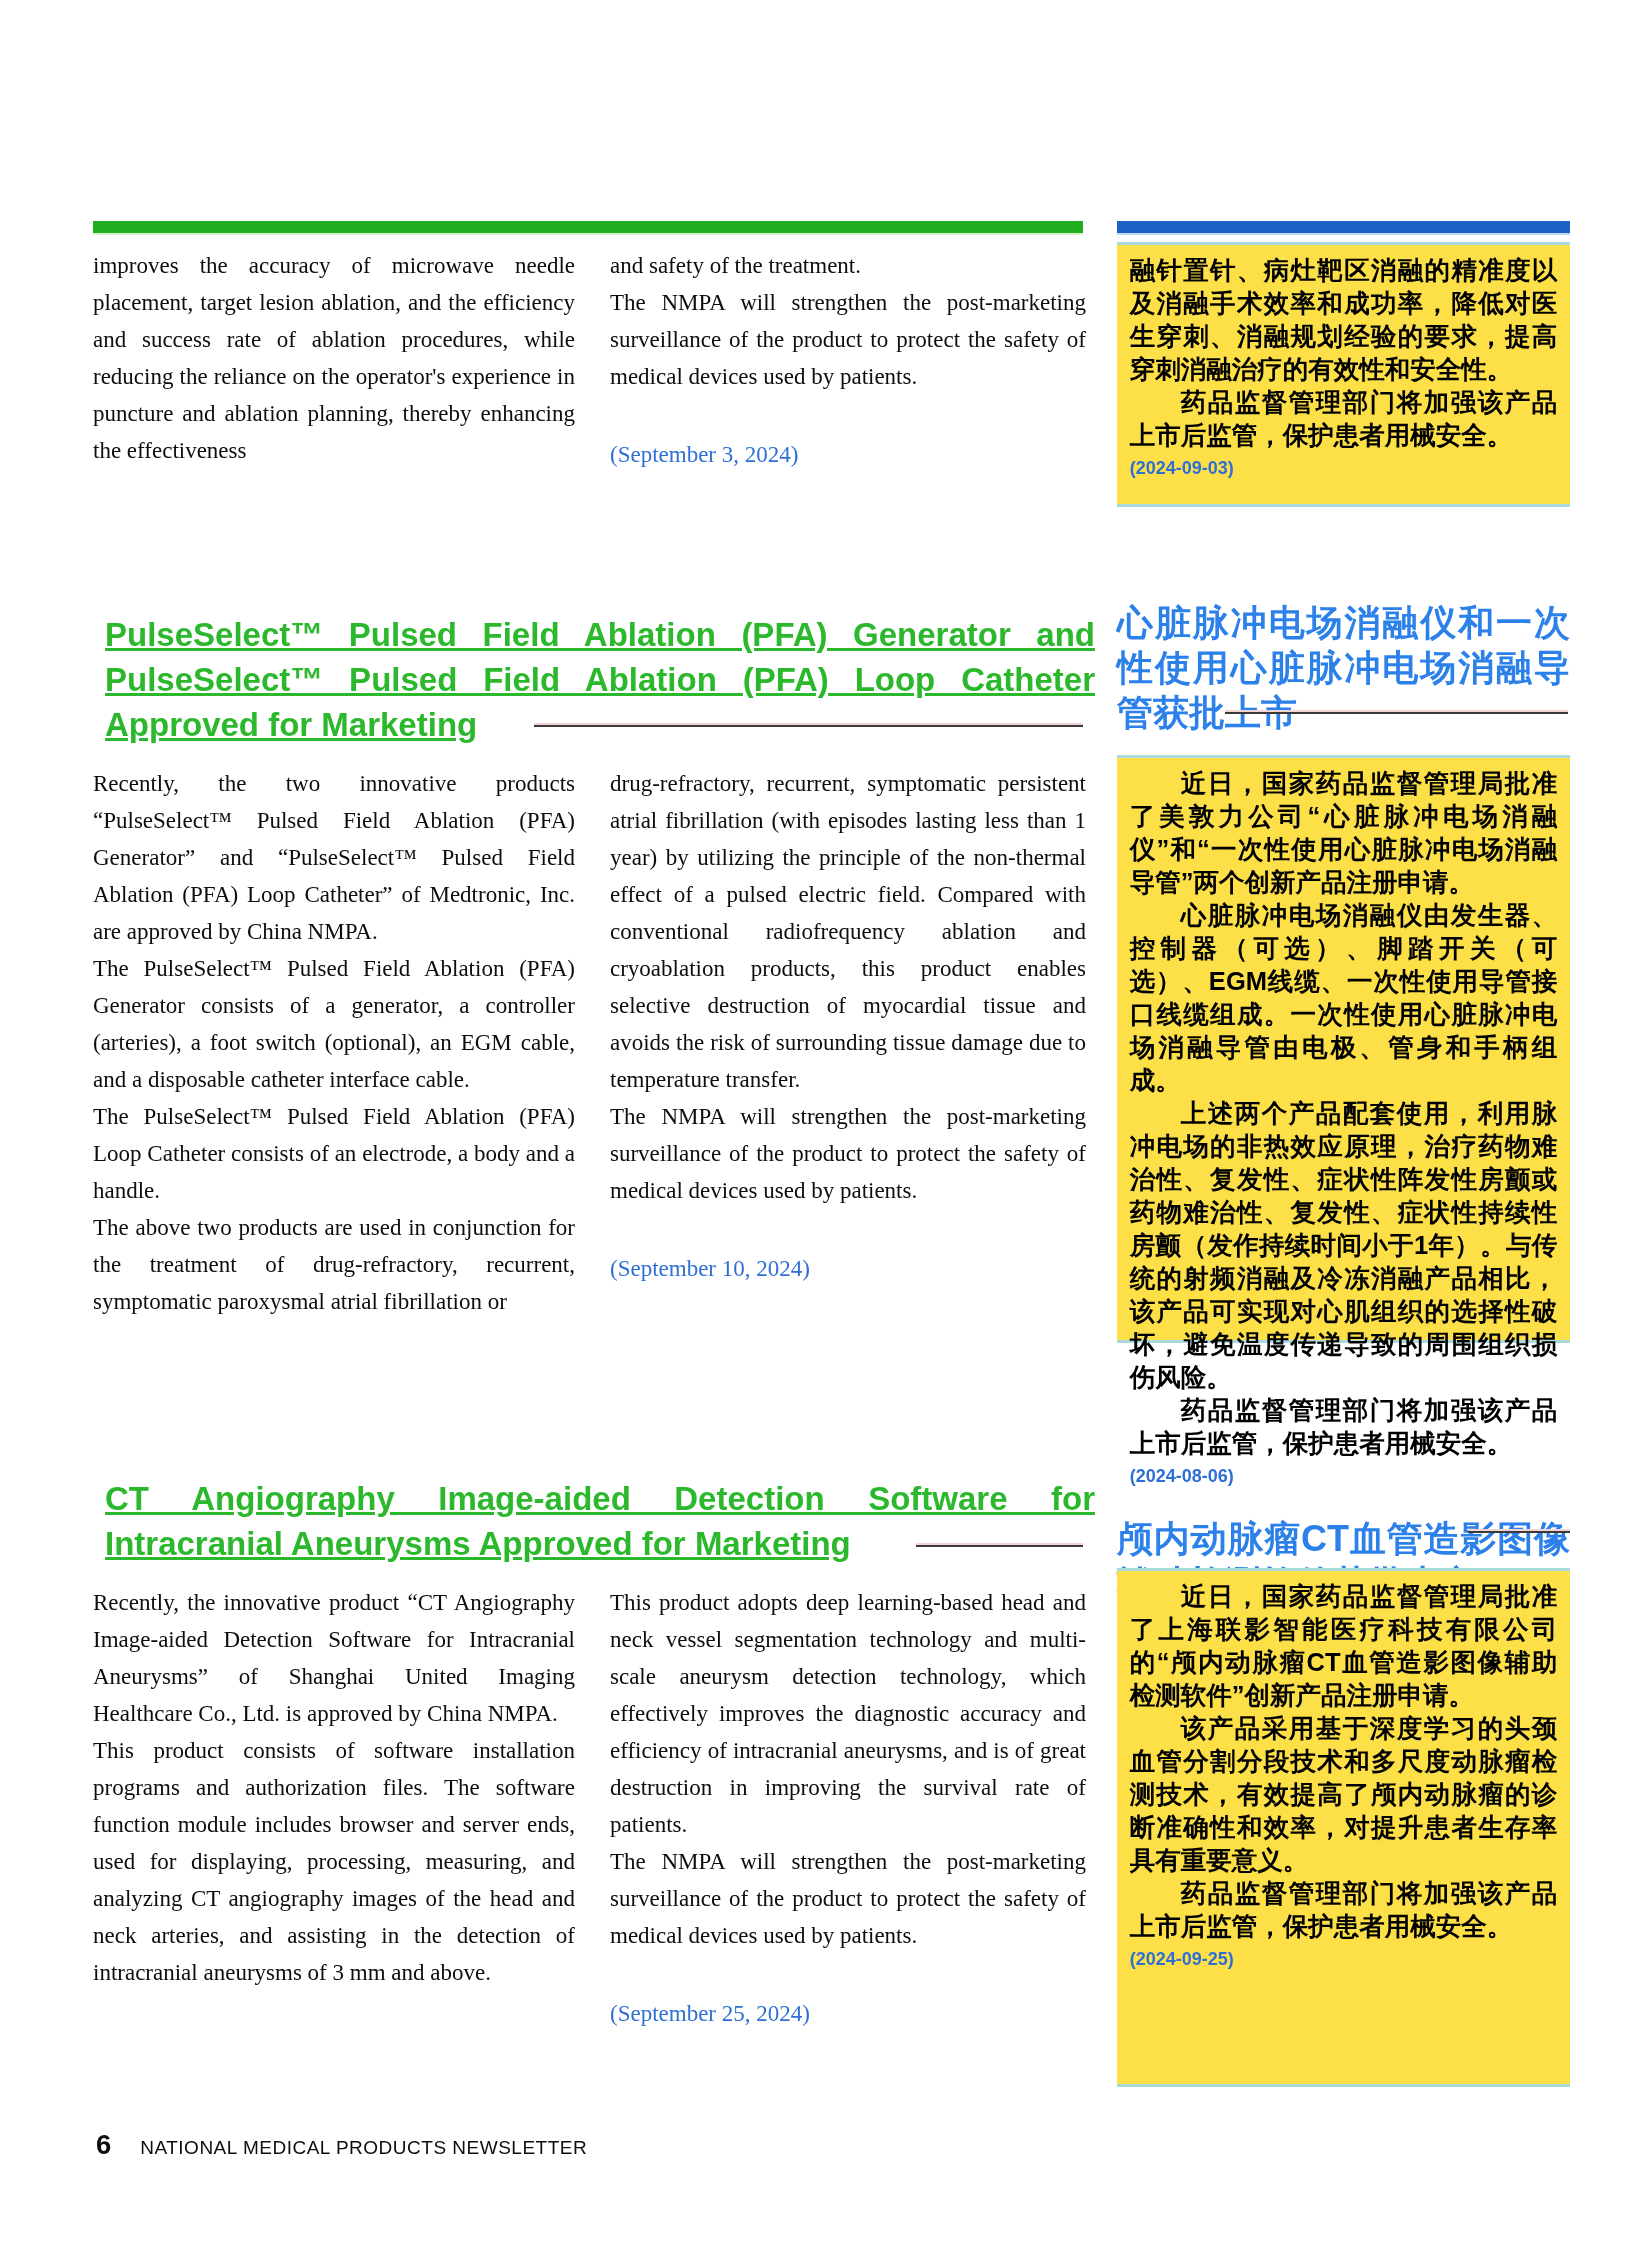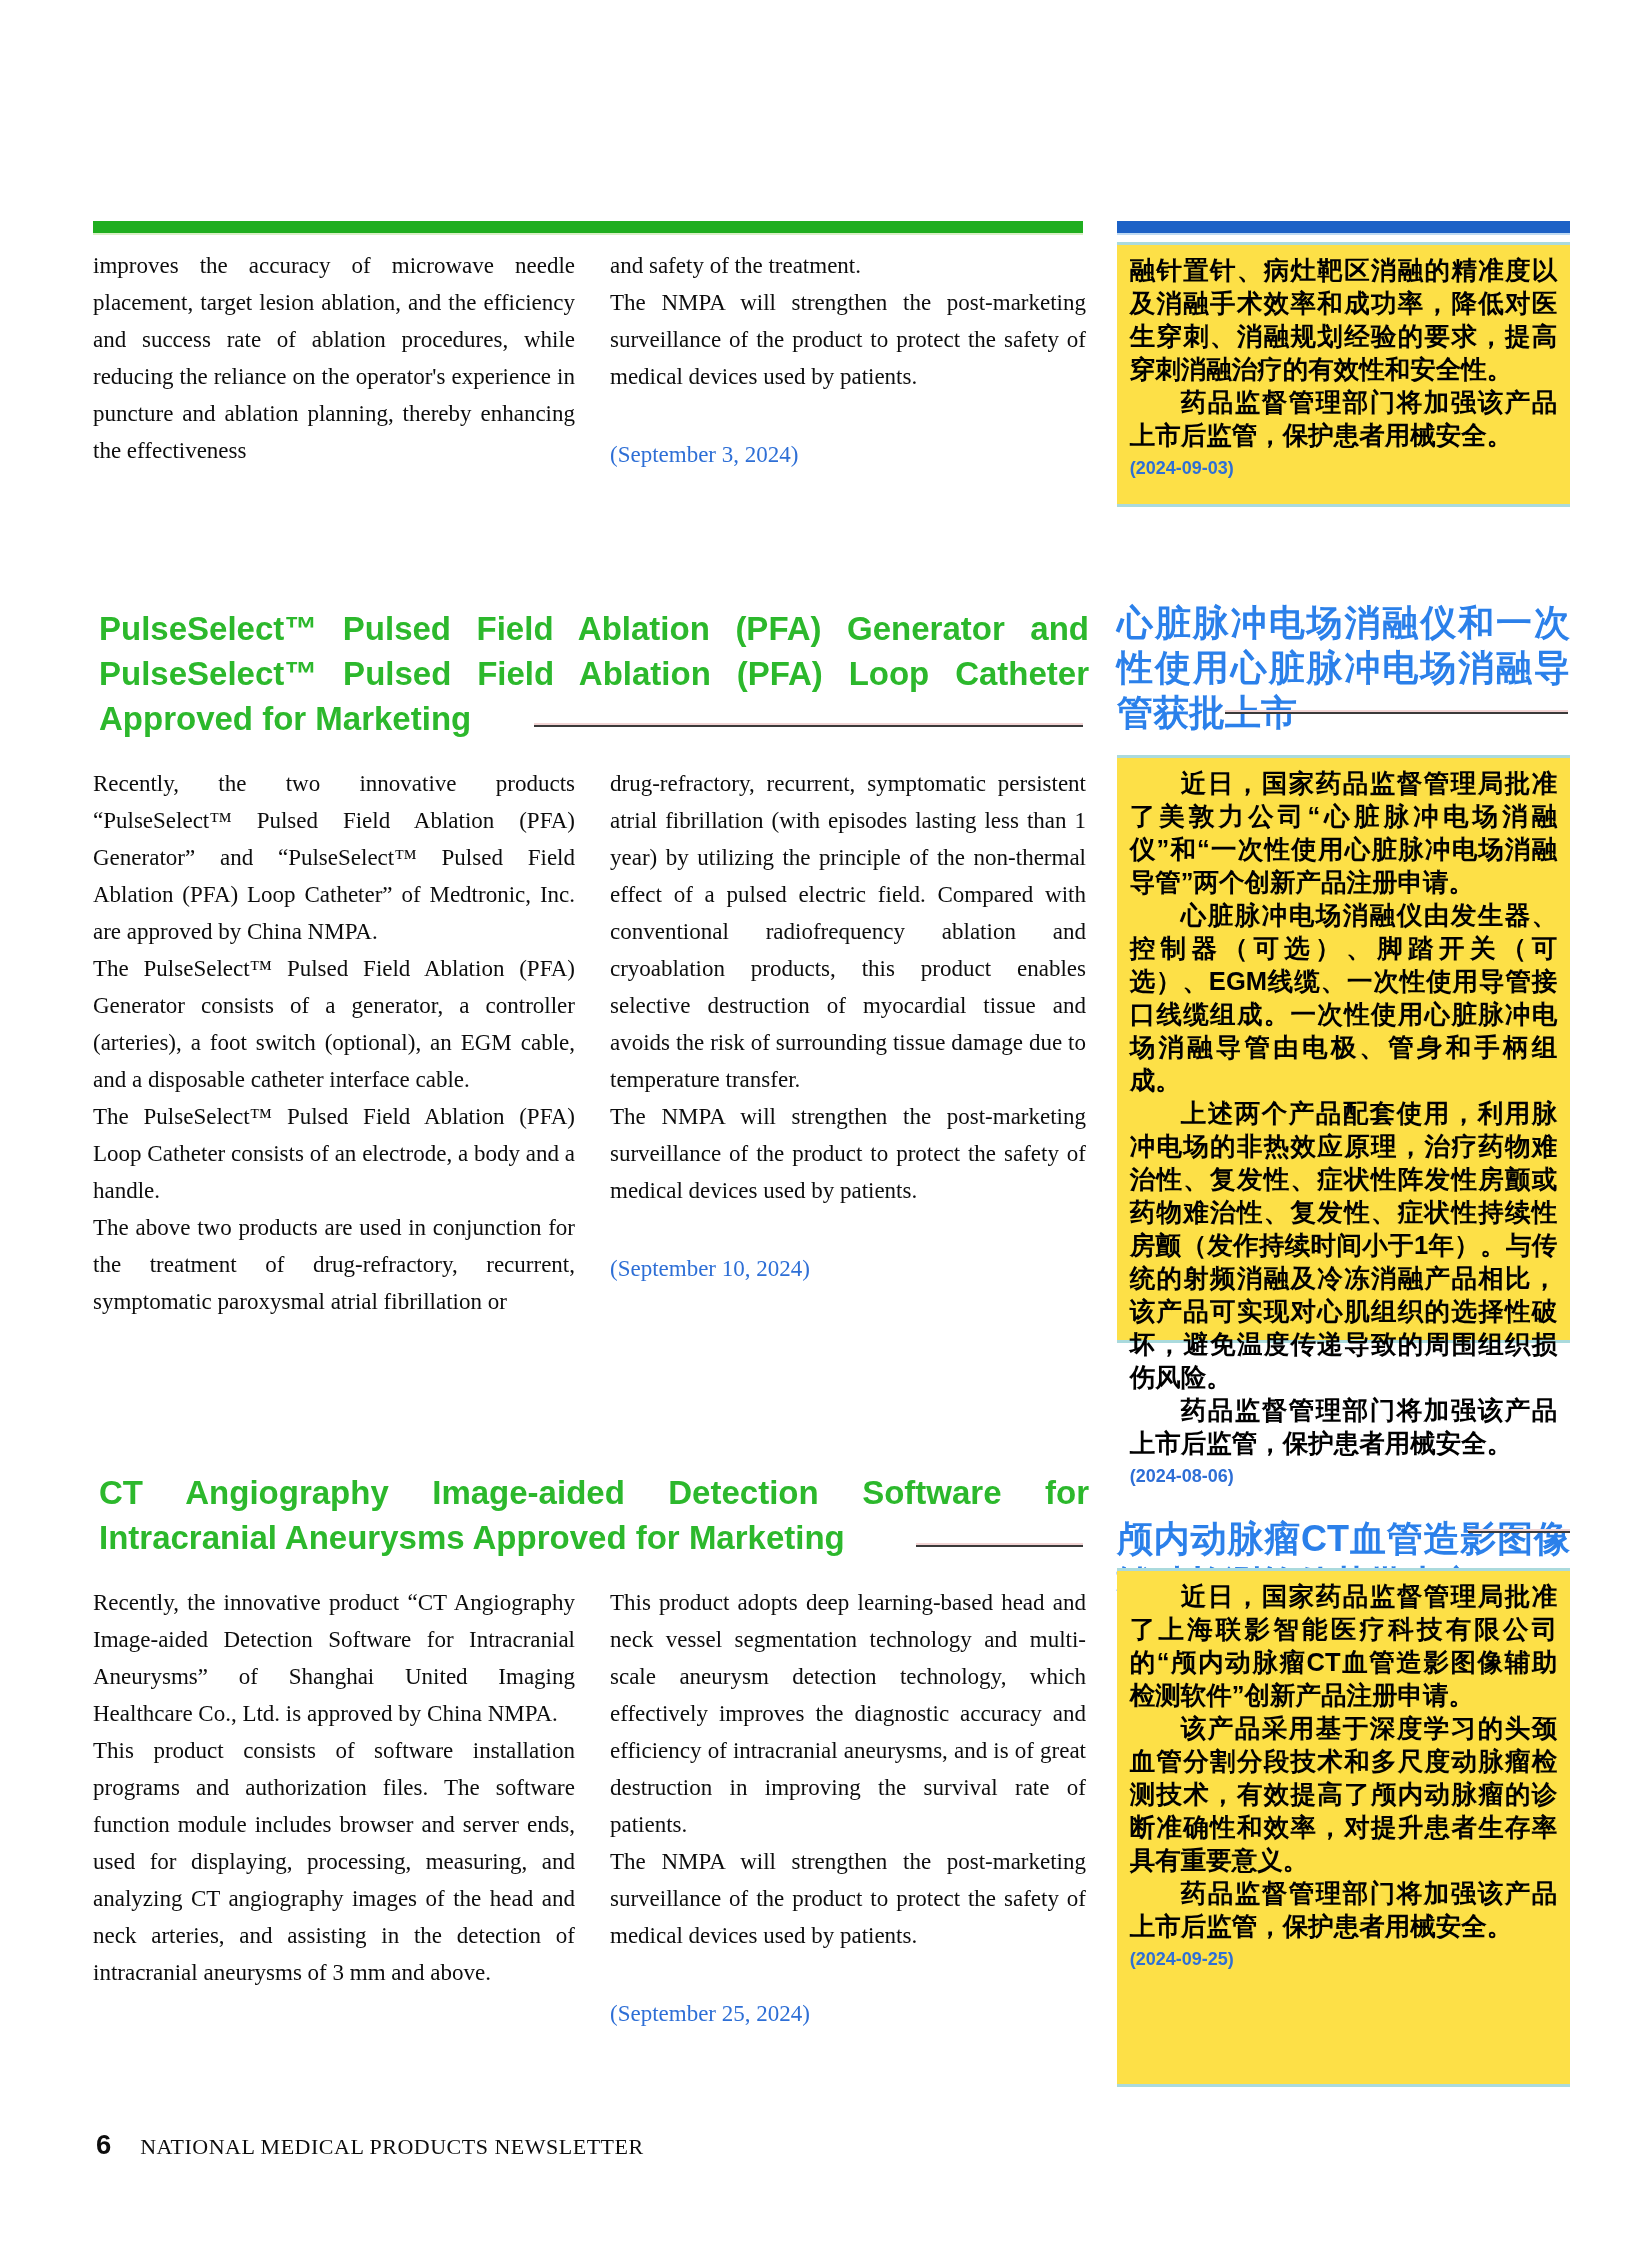--- a/index.html
+++ b/index.html
@@ -14,28 +14,29 @@
   }
 
   
   .bar { position: absolute; }
   .green-bar { height: 11.8px; background: #1fae1f; border-bottom: 2.9px solid #d9efc6; }
   .blue-bar  { height: 11.8px; background: #1c61c6; border-bottom: 2.9px solid #bfdaf2; }
 
   
   .en-title {
     position: absolute;
-    margin: 6px;
+    margin: 12px;
     font-family: "Liberation Sans", "DejaVu Sans", sans-serif;
     font-weight: 700;
     font-size: 33px;
     line-height: 45px;
     color: #2cb82c;
     letter-spacing: 0px;
     text-align: justify;
+    text-decoration: underline;
   }
   .zh-title {
     position: absolute;
     margin: 0;
     font-family: "Liberation Sans", "DejaVu Sans", sans-serif;
     font-weight: 700;
     font-size: 36px;
     line-height: 45px;
     color: #2b80ea;
     text-align: justify;
@@ -96,22 +97,22 @@
 
   
   .footer { position: absolute; display: flex; align-items: baseline; }
   .footer .pagenum {
     font-family: "Liberation Sans", "DejaVu Sans", sans-serif;
     font-weight: 700;
     font-size: 27.4px;
   }
   .footer .newsletter {
     margin-left: 29px;
-    font-family: Liberation Serif, serif;
-    font-size: 22px;
+    font-family: Liberation Sans, sans-serif;
+    font-size: 19px;
     letter-spacing: 0.5px;
   }
 </style>
 </head>
 <body>
 
 <div class="page">
 
   <div class="bar green-bar" style="left:93px; top:221px; width:990px;"></div>
 

